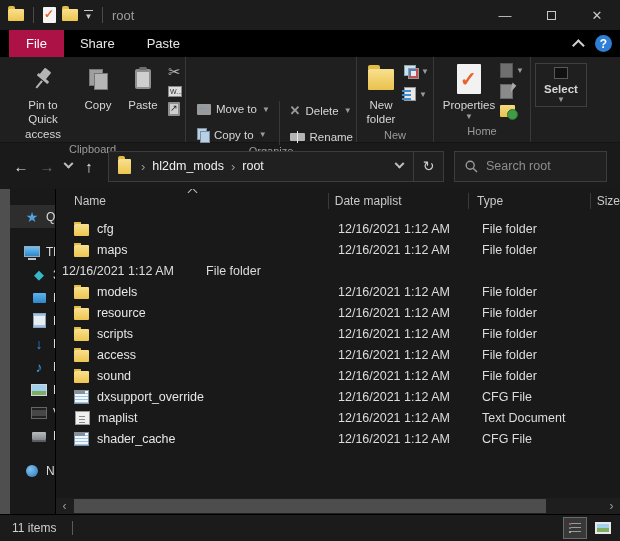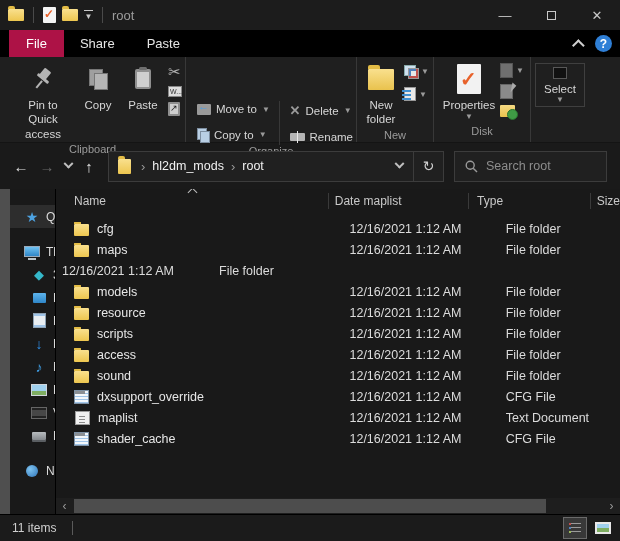--- a/index.html
+++ b/index.html
@@ -86,21 +86,21 @@
   .props-big { width:24px; height:30px; background:#f2f2f2; border-radius:1px; position:relative; }
   .props-big::after { content:"✓"; position:absolute; left:3px; top:3px; color:#e8622b; font-size:20px; font-weight:bold; }
   .open-sm { width:13px; height:15px; background:#6f6f6f; border:1px solid #555; }
   .edit-sm { width:13px; height:15px; background:#8a8a8a; border:1px solid #666; position:relative; }
   .edit-sm::after { content:""; position:absolute; right:-2px; top:-2px; width:0; height:0;
     border-left:5px solid transparent; border-top:9px solid #aaa; transform:rotate(40deg); }
   .hist-sm { width:15px; height:12px; background:linear-gradient(#f6da83,#e9c24d); border-radius:1px; position:relative; }
   .hist-sm::after { content:""; position:absolute; right:-3px; bottom:-3px; width:9px; height:9px;
     border-radius:50%; background:#3f9b45; border:1px solid #2a7330; }
   .select-btn { border:1px solid #3f3f3f; margin:2px 0 0 4px; padding:3px 8px 2px;
-    display:flex; flex-direction:column; align-items:center; color:#d6d6d6; font-size:11.5px; }
+    display:flex; flex-direction:column; align-items:center; color:#d6d6d6; font-size:11.5px;font-weight:bold; }
   .sel-icbox { border:1px solid #585858; background:#111; padding:5px 6px; margin-bottom:4px; }
   .sel-grid { width:16px; height:16px;
     background:linear-gradient(#5aa7e0,#5aa7e0); position:relative; }
   .sel-grid::before { content:""; position:absolute; inset:2px; background:
     linear-gradient(#bfe0f5,#bfe0f5) 0 0/5px 5px no-repeat,
     linear-gradient(#bfe0f5,#bfe0f5) 100% 0/5px 5px no-repeat,
     linear-gradient(#bfe0f5,#bfe0f5) 0 100%/5px 5px no-repeat,
     linear-gradient(#bfe0f5,#bfe0f5) 100% 100%/5px 5px no-repeat; }
 
   
@@ -159,21 +159,21 @@
   .filepanel { flex:1; border-left:1px solid #000; display:flex; flex-direction:column; position:relative; overflow:hidden; }
   .cols { height:24px; display:flex; align-items:center; color:#c9c9c9; font-size:12px; position:relative; }
   .colcell { height:16px; display:flex; align-items:center; border-right:1px solid #3a3a3a; }
   .col-name { width:276px; padding-left:18px; }
   .col-date { width:142px; padding-left:6px; }
   .col-type { width:123px; padding-left:8px; }
   .col-size { flex:1; padding-left:6px; border-right:none; }
   .sortcaret { position:absolute; left:133px; top:0px; width:7px; height:7px;
     border-left:1px solid #bfbfbf; border-top:1px solid #bfbfbf; transform:rotate(45deg); }
   .rows { flex:1; padding-top:5px; }
-  .frow { height:21px; display:flex; align-items:center; font-size:12.5px; color:#e6e6e6;gap:13px; }
+  .frow { height:21px; display:flex; align-items:center; font-size:12.5px; color:#e6e6e6; }
   .fc-name { width:276px; display:flex; align-items:center; gap:8px; padding-left:18px; overflow:hidden; }
   .fc-date { width:142px; padding-left:6px; color:#dcdcdc; }
   .fc-type { width:123px; padding-left:8px; color:#dcdcdc; }
   .fi { flex:0 0 15px; height:14px; position:relative; }
   .fi-folder { width:15px; height:12px; margin-top:2px; border-radius:1px;
     background:linear-gradient(#f9e08e,#edc64f); }
   .fi-folder::before { content:""; position:absolute; top:-3px; left:0; width:7px; height:3px;
     background:#e3bc45; border-radius:2px 2px 0 0; }
   .fi-cfg { width:12px; height:14px; border:1px solid #7d91a5;
     background:repeating-linear-gradient(180deg,#f2f7fb 0 2px,#9fc4e8 2px 3px); }
@@ -349,21 +349,21 @@
           <span class="darr">▼</span>
         </span>
         <span class="iconbtn">
           <span class="edit-sm"></span>
         </span>
         <span class="iconbtn">
           <span class="hist-sm"></span>
         </span>
       </div>
     </div>
-    <div class="rg-label">Disk</div>
+    <div class="rg-label">Home</div>
   </div>
 
   <div class="rgroup" style="border-right:none; flex:1;">
     <div class="rg-content">
       <div class="select-btn">
         <span class="sel-icbox"><span class="sel-grid"></span></span>
         <span>Select</span>
         <span class="darr">▼</span>
       </div>
     </div>

